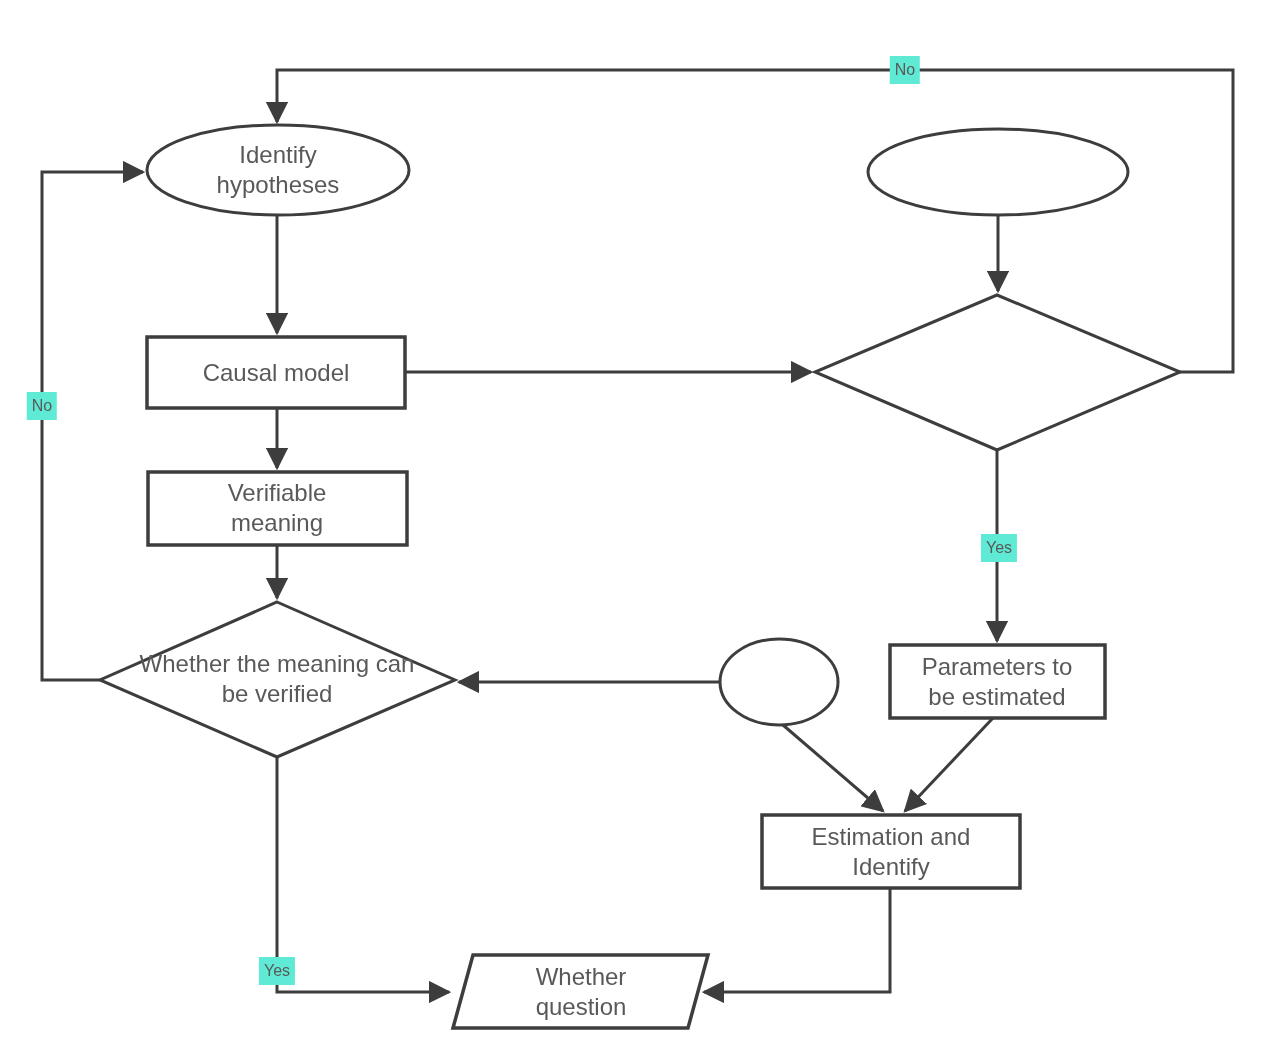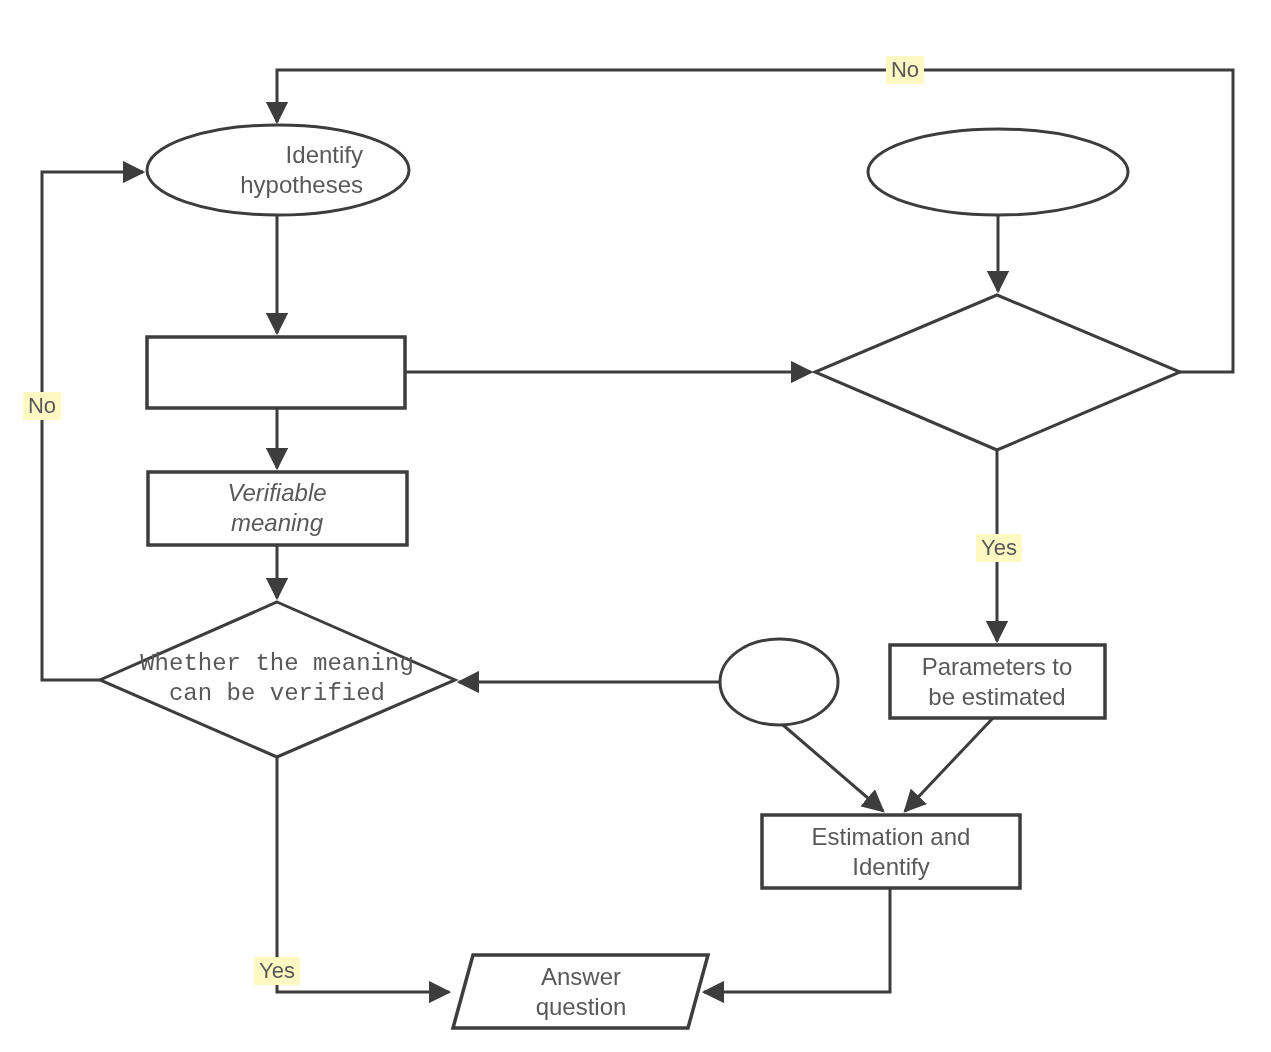--- a/index.html
+++ b/index.html
@@ -17,23 +17,23 @@
     text-align:center;
     color:#595959;
     font-size:24px;line-height:30px;
     transform:translate(-50%,-50%);
     pointer-events:none;
     white-space:normal;
   }
   .edge-label{
     position:absolute;
     transform:translate(-50%,-50%);
-    background:#fef9c3;
+    background:#5eead4;
     color:#595959;
-    font-size:22px;line-height:26px;
+    font-size:16px;line-height:26px;
     padding:1px 5px;
     pointer-events:none;
   }
 </style>
 </head>
 <body>
 
 <div class="canvas">
 
   <svg width="1271" height="1052" viewBox="0 0 1271 1052">
@@ -68,35 +68,36 @@
       <polygon points="997,295 1180,372 997,450 815,372" stroke-width="3"></polygon>
       <rect x="148" y="472" width="259" height="73" stroke-width="3.5"></rect>
       <polygon points="277,602 455,680 277,757 100,680" stroke-width="3"></polygon>
       <ellipse cx="779" cy="682" rx="59" ry="43" stroke-width="3"></ellipse>
       <rect x="890" y="645" width="215" height="73" stroke-width="3.5"></rect>
       <rect x="762" y="815" width="258" height="73" stroke-width="3.5"></rect>
       <polygon points="473,955 708,955 688,1028 453,1028" stroke-width="3.5"></polygon>
     </g>
   </svg>
 
-  <div class="node-label" style="left:278px;top:170px;width:170px;height:90px;text-align:right;">Identify hypotheses</div>
+  <div class="node-label" style="left:278px;top:170px;width:170px;height:90px;">Identify hypotheses</div>
 
 
+  <div class="node-label" style="left:276px;top:372px;width:240px;height:71px;">Causal model</div>
 
 
-  <div class="node-label" style="left:277px;top:508px;width:150px;height:54px;font-style:italic;">Verifiable meaning</div>
+  <div class="node-label" style="left:277px;top:508px;width:150px;height:54px;">Verifiable meaning</div>
 
-  <div class="node-label" style="left:277px;top:679px;width:290px;height:80px;font-family:Liberation Mono, monospace;">Whether the meaning can be verified</div>
+  <div class="node-label" style="left:277px;top:679px;width:290px;height:80px;">Whether the meaning can be verified</div>
 
 
   <div class="node-label" style="left:997px;top:681px;width:170px;height:53px;">Parameters to be estimated</div>
 
   <div class="node-label" style="left:891px;top:851px;width:190px;height:73px;">Estimation and Identify</div>
 
-  <div class="node-label" style="left:581px;top:991px;width:120px;height:73px;">Answer question</div>
+  <div class="node-label" style="left:581px;top:991px;width:120px;height:73px;">Whether question</div>
 
   <div class="edge-label" style="left:905px;top:70px;">No</div>
 
   <div class="edge-label" style="left:42px;top:406px;">No</div>
 
   <div class="edge-label" style="left:999px;top:548px;">Yes</div>
 
   <div class="edge-label" style="left:277px;top:971px;">Yes</div>
 
 </div>

